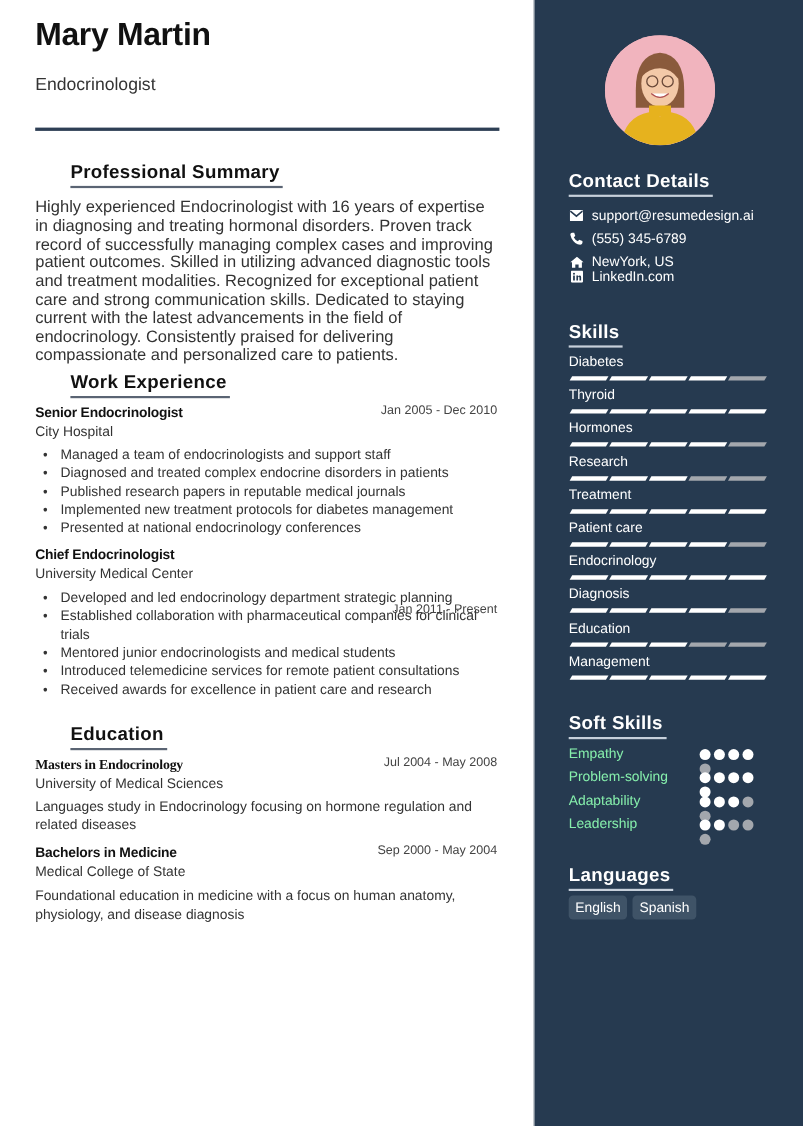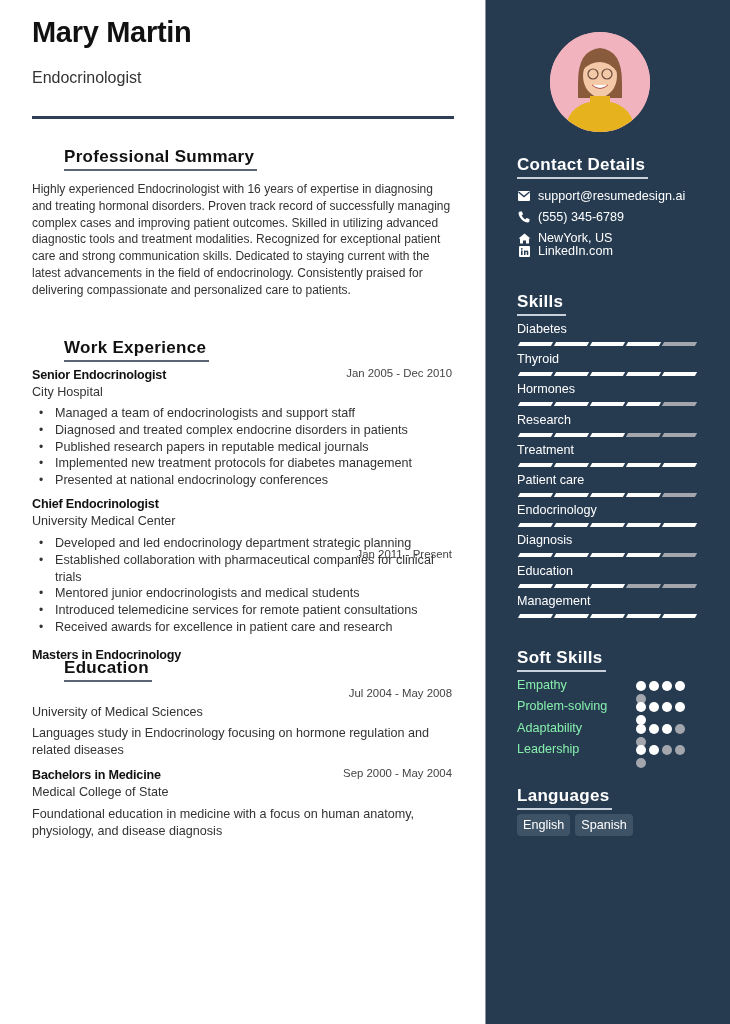--- a/index.html
+++ b/index.html
@@ -8,21 +8,21 @@
 
   .left { position: absolute; left: 0; top: 0; width: 486px; height: 1024px; background: #fff; border-right: 1px solid #8a93a0; }
   .right { position: absolute; left: 486px; top: 0; width: 244px; height: 1024px; background: #263a50; color: #fff; }
 
   .name { position: absolute; left: 32px; top: 16px; font-size: 29px; font-weight: 700; color: #111; letter-spacing: -0.3px; }
   .title { position: absolute; left: 32px; top: 69px; font-size: 16px; color: #333; }
   .rule { position: absolute; left: 32px; top: 116px; width: 422px; height: 3px; background: #2e3f55; }
 
   .sec-h { position: absolute; left: 32px; font-size: 17px; font-weight: 700; color: #111; letter-spacing: 0.3px; padding-bottom: 2px; border-bottom: 2px solid #5a6473; padding-right: 3px; margin-left: 32px; }
 
-  .summary { position: absolute; left: 32px; top: 181px; width: 420px; font-size: 12px; line-height: 16.8px; color: #333; }
+  .summary { position: absolute; left: 32px; top: 181px; width: 420px; font-size: 15px; line-height: 16.8px; color: #333; }
 
   .entry-title { position: absolute; left: 32px; font-size: 12.6px; font-weight: 700; color: #111; letter-spacing: -0.2px; }
   .entry-date { position: absolute; right: 33px; font-size: 11.4px; color: #444; text-align: right; }
   .left .entry-date { right: 33px; }
   .entry-org { position: absolute; left: 32px; font-size: 12.6px; color: #333; }
   .bullets { position: absolute; left: 32px; width: 420px; list-style: none; font-size: 12.6px; line-height: 16.8px; color: #333; }
   .bullets li { position: relative; padding-left: 23px; }
   .bullets li::before { content: "•"; position: absolute; left: 7px; top: 0; font-size: 12px; }
   .edu-desc { position: absolute; left: 32px; width: 420px; font-size: 12.6px; line-height: 16.8px; color: #333; }
 
@@ -72,21 +72,21 @@
   <ul class="bullets" style="top:535px;">
     <li>Developed and led endocrinology department strategic planning</li>
     <li>Established collaboration with pharmaceutical companies for clinical trials</li>
     <li>Mentored junior endocrinologists and medical students</li>
     <li>Introduced telemedicine services for remote patient consultations</li>
     <li>Received awards for excellence in patient care and research</li>
   </ul>
 
   <div class="sec-h" style="top:658px;">Education</div>
 
-  <div class="entry-title" style="top:648px;">Masters in Endocrinology</div>
+  <div class="entry-title" style="top:688px;font-family:Liberation Serif, serif;">Masters in Endocrinology</div>
   <div class="entry-date" style="top:687px;">Jul 2004 - May 2008</div>
   <div class="entry-org" style="top:705px;">University of Medical Sciences</div>
   <div class="edu-desc" style="top:725px;">Languages study in Endocrinology focusing on hormone regulation and related diseases</div>
 
   <div class="entry-title" style="top:768px;">Bachelors in Medicine</div>
   <div class="entry-date" style="top:767px;">Sep 2000 - May 2004</div>
   <div class="entry-org" style="top:785px;">Medical College of State</div>
   <div class="edu-desc" style="top:806px;">Foundational education in medicine with a focus on human anatomy, physiology, and disease diagnosis</div>
 </div>
 

